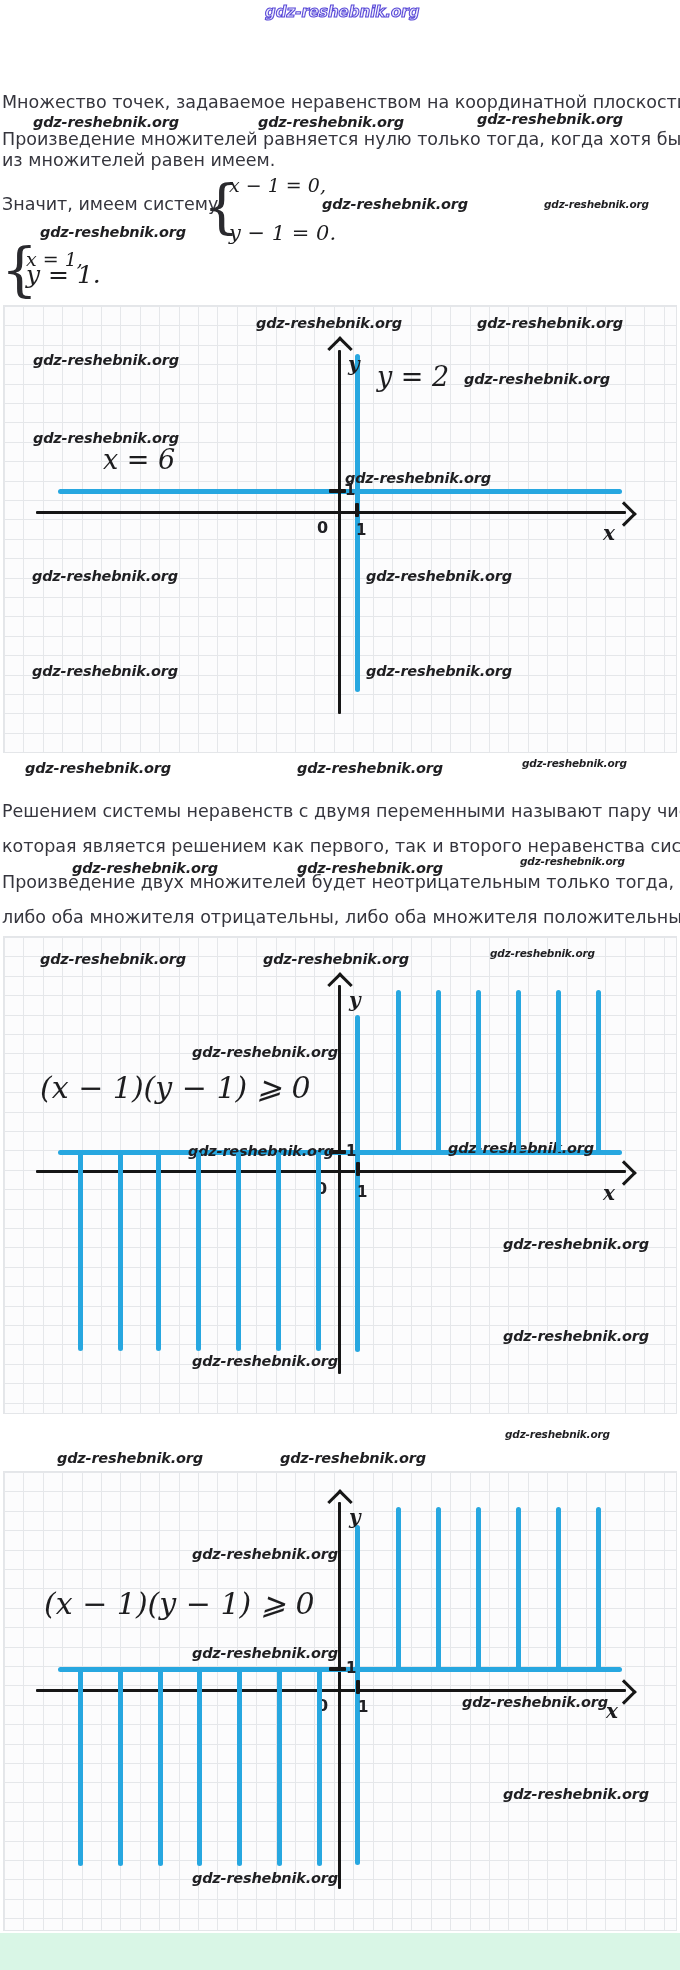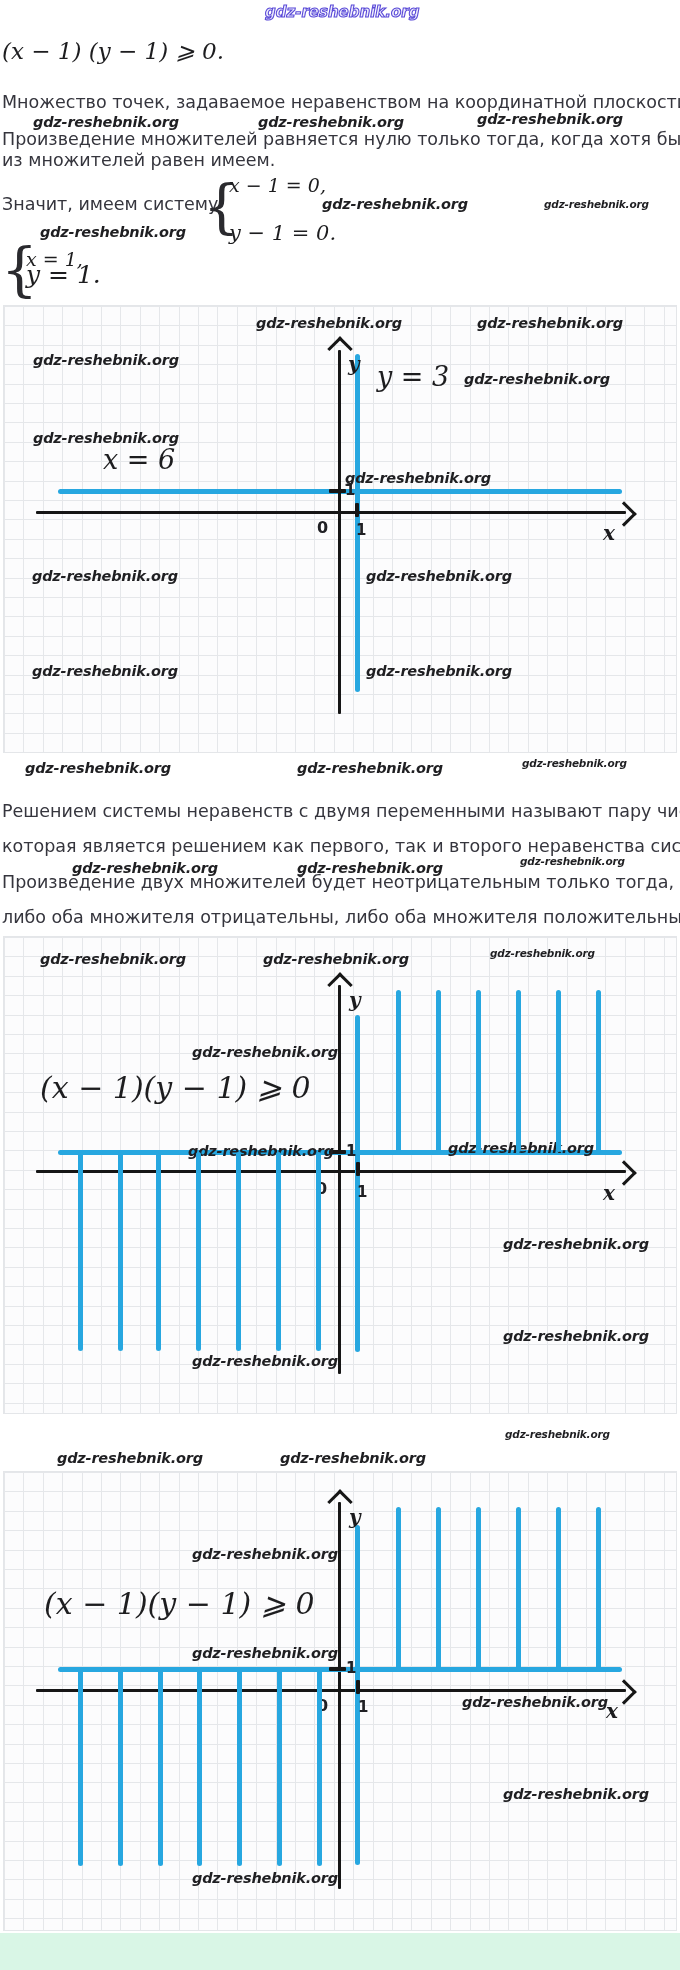--- a/index.html
+++ b/index.html
@@ -28,21 +28,20 @@
   .tick{position:absolute;color:#202024;font-weight:700;font-size:16px;white-space:nowrap;}
   .axlbl{position:absolute;font-family:"DejaVu Serif","Liberation Serif",serif;
          font-style:italic;font-weight:700;color:#1b1b1e;font-size:20px;white-space:nowrap;}
   #footer-bar{position:absolute;left:0;bottom:0;width:680px;height:37px;}
 </style>
 </head>
 <body>
 
 <div id="page" style="color: rgb(53, 53, 61);">
 
-  <div class="math" style="left:2px;top:38px;font-size:23px;">(x − 1) (y − 1) ⩾ 0.</div>
   <div class="txt" style="left:2px;top:92px;">Множество точек, задаваемое неравенством на координатной плоскости.</div>
   <div class="txt" style="left:2px;top:129px;">Произведение множителей равняется нулю только тогда, когда хотя бы один</div>
   <div class="txt" style="left:2px;top:150px;">из множителей равен имеем.</div>
   <div class="txt" style="left:2px;top:194px;">Значит, имеем систему</div>
 
   <div class="brace" style="left:203px;top:178px;">{</div>
   <div class="math" style="left:229px;top:174px;font-size:19px;">x − 1 = 0,</div>
   <div class="math" style="left:229px;top:221px;font-size:21px;font-style:italic;">y − 1 = 0.</div>
 
   <div class="brace" style="left:1px;top:241px;">{</div>
@@ -60,21 +59,21 @@
   <div class="chev right" style="left:615px;top:505px;"></div>
 
   <div class="dash" style="left: 329px; top: 489px; width: 17px; height: 4px; background: rgb(22, 22, 22);"></div>
   <div class="dash" style="left: 355px; top: 503px; width: 4px; height: 14px; background: rgb(22, 22, 22);"></div>
   <div class="tick" style="left:345px;top:481px;font-size:15px;">1</div>
   <div class="tick" style="left:317px;top:518px;">0</div>
   <div class="tick" style="left:356px;top:521px;font-size:15px;">1</div>
 
   <div class="axlbl" style="left:348px;top:352px;">y</div>
   <div class="axlbl" style="left:603px;top:521px;">x</div>
-  <div class="math" style="left:377px;top:361px;font-size:27px;">y = 3</div>
+  <div class="math" style="left:377px;top:361px;font-size:27px;">y = 2</div>
   <div class="math" style="left:103px;top:444px;font-size:27px;">x = 6</div>
 
   <div class="txt" style="left:2px;top:801px;">Решением системы неравенств с двумя переменными называют пару чисел,</div>
   <div class="txt" style="left:2px;top:836px;">которая является решением как первого, так и второго неравенства системы.</div>
   <div class="txt" style="left:2px;top:872px;">Произведение двух множителей будет неотрицательным только тогда, когда</div>
   <div class="txt" style="left:2px;top:907px;">либо оба множителя отрицательны, либо оба множителя положительны.</div>
 
   <div class="panel" style="top:937px;height:476px;"></div>
 
   <div class="ax" style="left: 338px; top: 985px; width: 3px; height: 389px; background: rgb(22, 22, 22);"></div>

